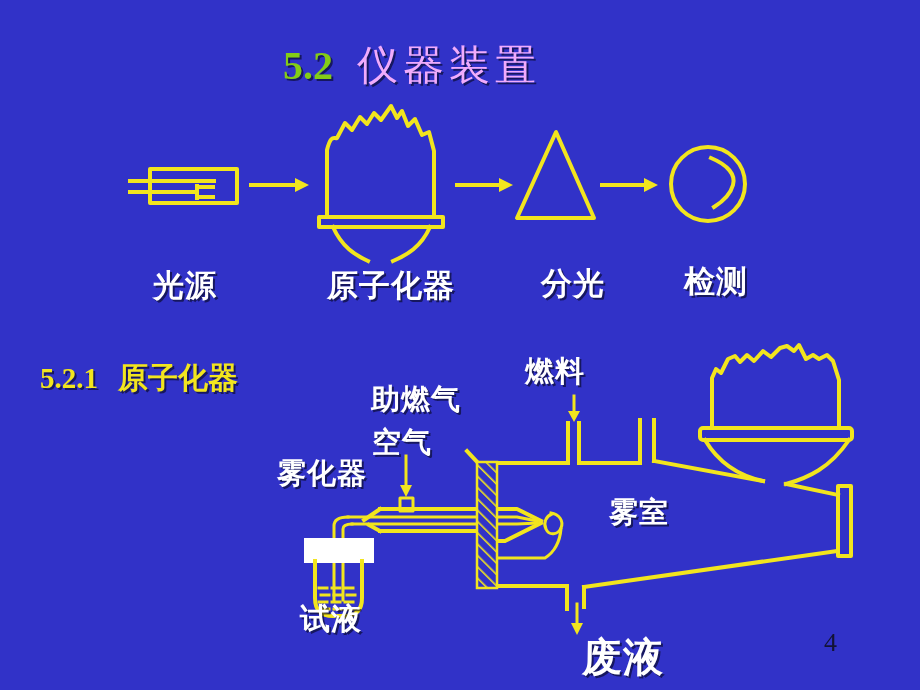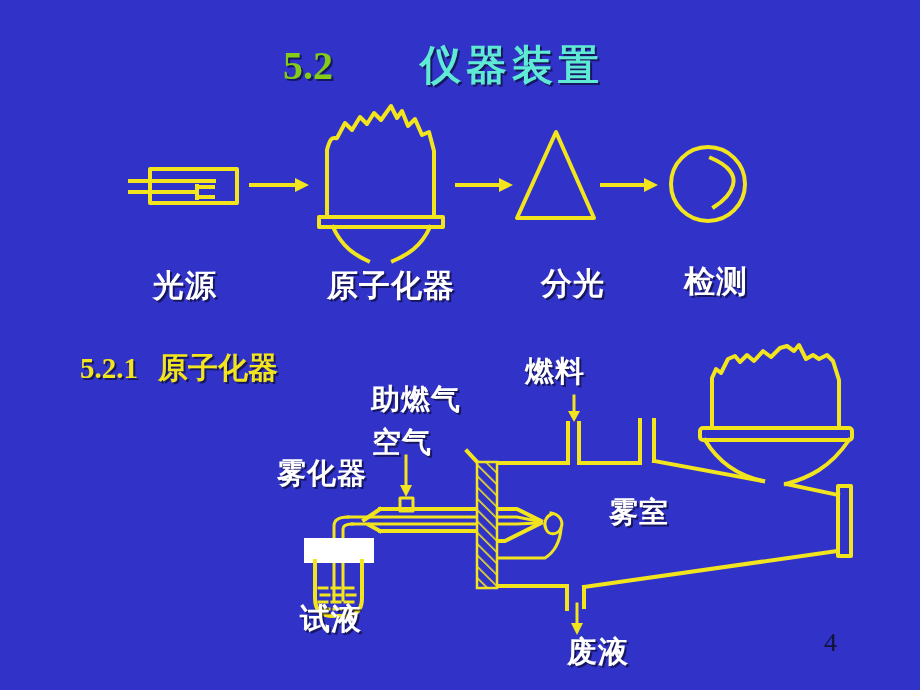--- a/index.html
+++ b/index.html
@@ -16,26 +16,26 @@
     font-weight:bold;
     white-space:nowrap;
     text-shadow:2px 2px 0 rgba(5,5,25,0.6);
     line-height:1;
     letter-spacing:1px;
   }
   #title-row{position:absolute;left:283px;top:38px;}
   #title-row .num{font-size:40px;font-weight:bold;color:#84cc16;
     font-family:"Liberation Serif","DejaVu Serif",serif;
     text-shadow:2px 2px 0 rgba(5,5,25,0.6);}
-  #title-row .txt{font-size:41px;font-weight:bold;color:#5eead4;
-    margin-left:87px;letter-spacing:5px;
+  #title-row .txt{font-size:41px;font-weight:normal;color:#f0abfc;
+    margin-left:24px;letter-spacing:5px;
     text-shadow:2px 2px 0 rgba(5,5,25,0.6);}
   .flow-lbl{font-size:31px;}
   .body-lbl{font-size:29px;}
-  #sec-row{position:absolute;left:40px;top:348px;margin-left:40px;}
+  #sec-row{position:absolute;left:40px;top:358px;}
   #sec-row .num{font-size:29px;font-weight:bold;color:#F2E51E;
     font-family:"Liberation Serif","DejaVu Serif",serif;
     text-shadow:2px 2px 0 rgba(5,5,25,0.6);}
   #sec-row .txt{font-size:30px;font-weight:bold;color:#F2E51E;margin-left:20px;
     text-shadow:2px 2px 0 rgba(5,5,25,0.6);}
   #page-num{
     position:absolute;left:824px;top:630px;
     color:#131335;font-size:26px;
     font-family:"Liberation Serif","DejaVu Serif",serif;
     text-shadow:none;font-weight:normal;
@@ -184,16 +184,16 @@
   <div id="sec-row">
     <span class="num">5.2.1</span><span class="txt">原子化器</span>
   </div>
 
   <div class="lbl body-lbl" style="left:371px;top:385px">助燃气</div>
   <div class="lbl body-lbl" style="left:372px;top:428px">空气</div>
   <div class="lbl body-lbl" style="left:277px;top:459px">雾化器</div>
   <div class="lbl body-lbl" style="left:525px;top:357px">燃料</div>
   <div class="lbl body-lbl" style="left:609px;top:498px">雾室</div>
   <div class="lbl" style="left:300px;top:604px;font-size:30px">试液</div>
-  <div class="lbl" style="left:567px;top:637px;font-size:30px">废液</div>
+  <div class="lbl" style="left:582px;top:637px;font-size:40px">废液</div>
 
   <div class="lbl" id="page-num">4</div>
 </div>
 
 </body></html>

